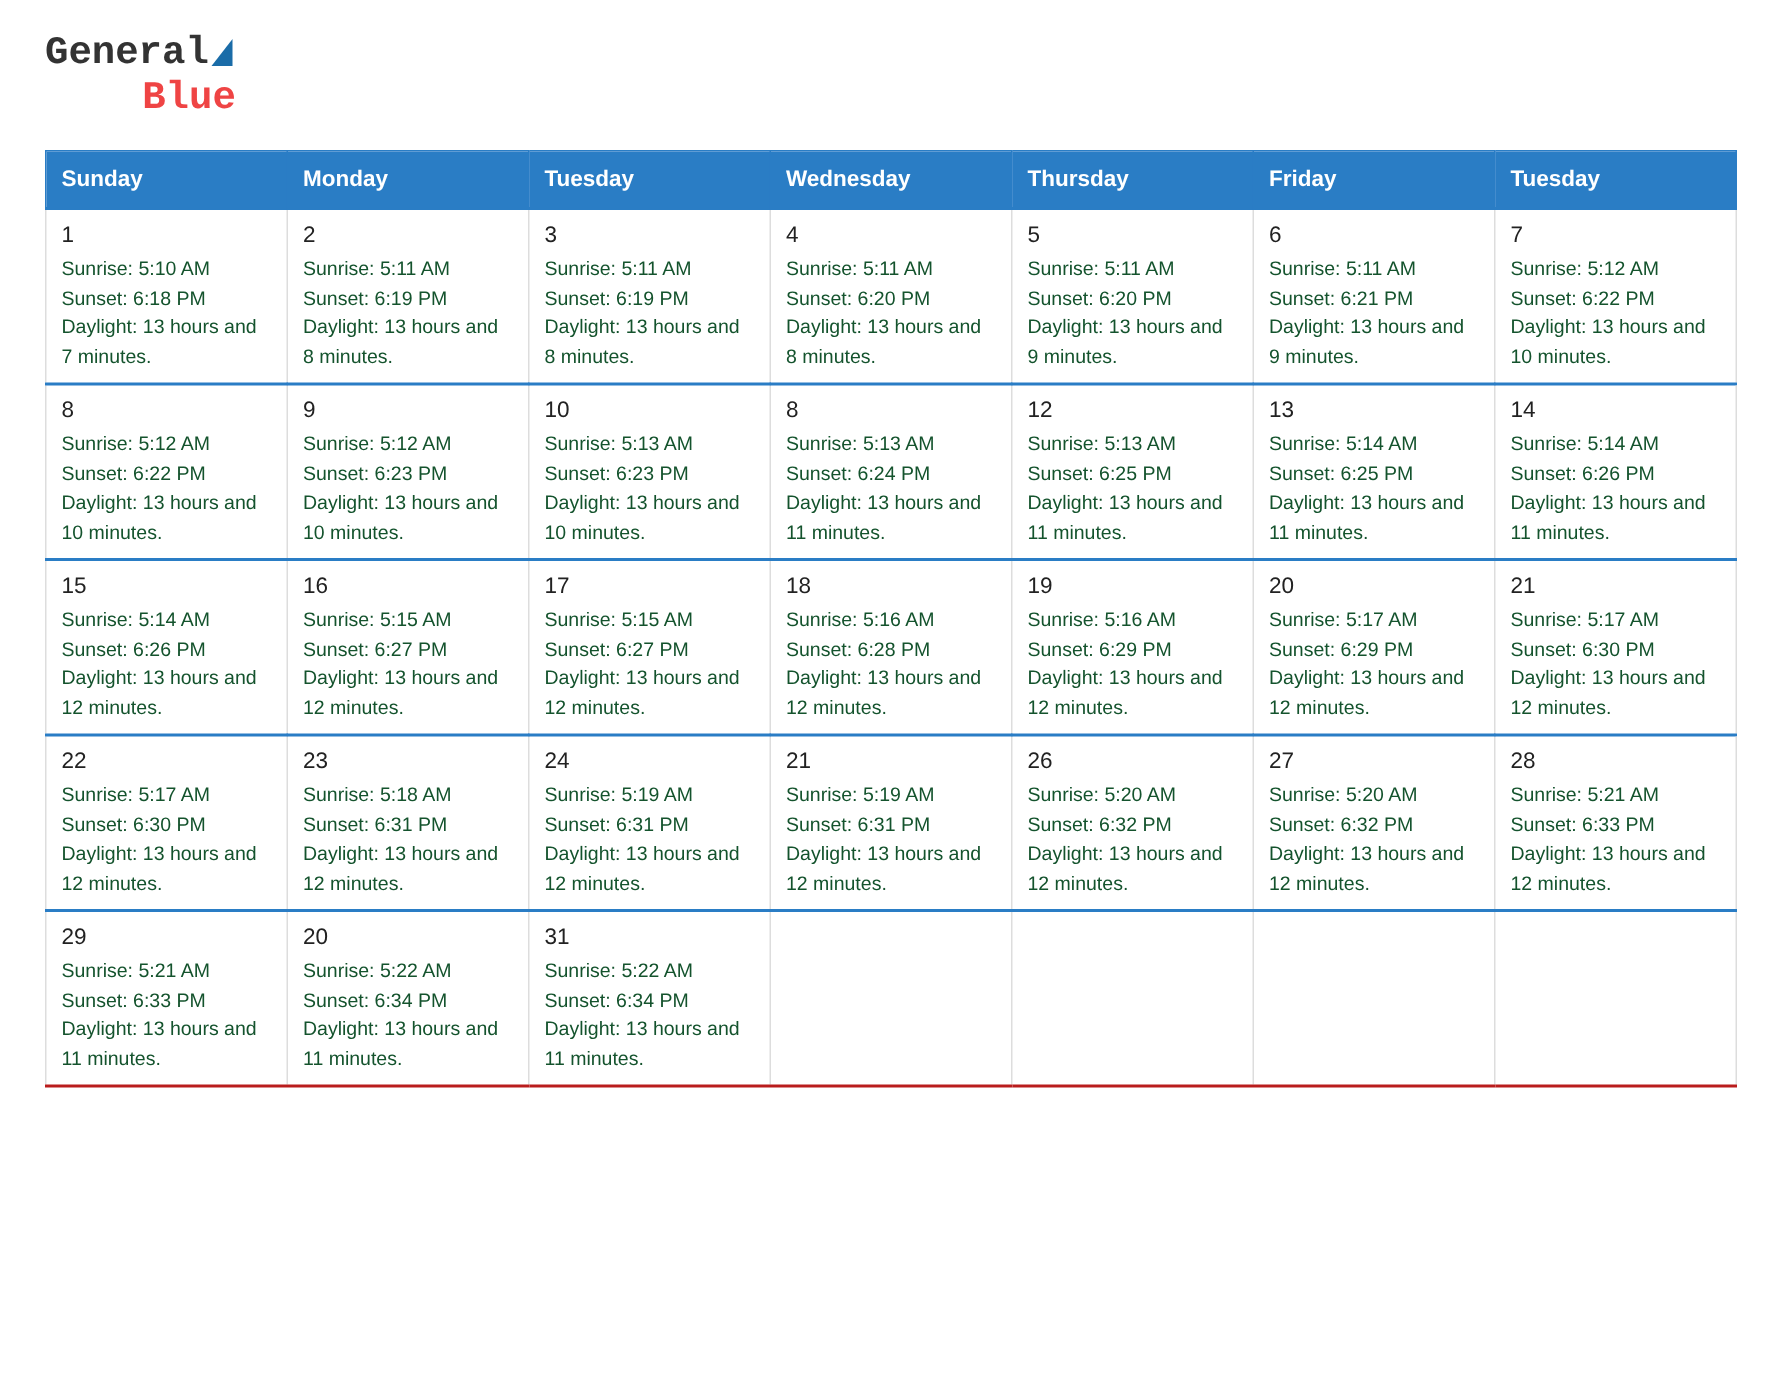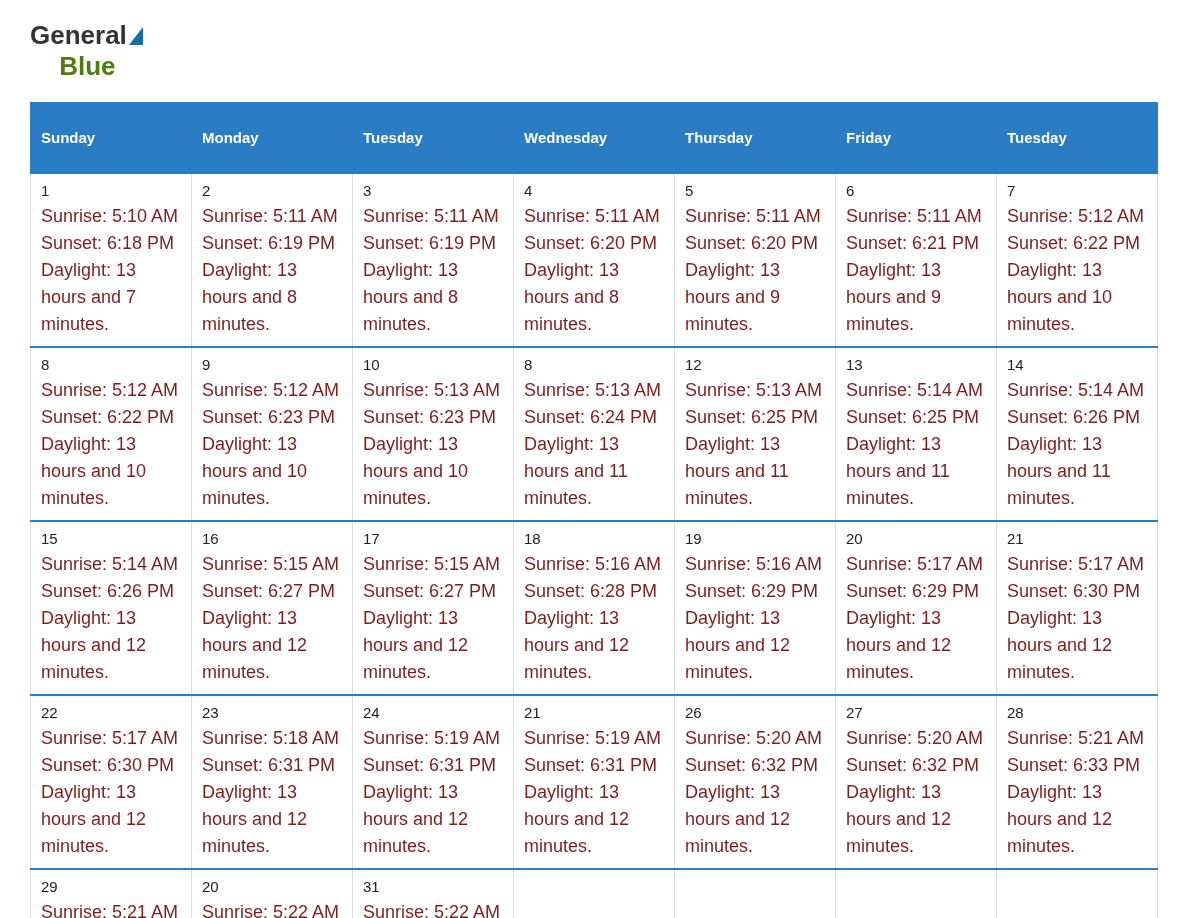--- a/index.html
+++ b/index.html
@@ -12,41 +12,42 @@
     }
     .header {
       display: flex;
       justify-content: space-between;
       align-items: flex-start;
       margin-bottom: 20px;
     }
     .logo {
       display: flex;
       flex-direction: column;
-      align-items: center;
+      align-items: flex-end;
+      font-family: Liberation Mono, monospace;
     }
     .logo-text {
       display: flex;
       align-items: center;
       font-size: 26px;
       font-weight: bold;
       color: #333;
     }
     .logo-general { color: #333; }
     .logo-triangle {
       display: inline-block;
       width: 0;
       height: 0;
       border-left: 14px solid transparent;
       border-right: 0px solid transparent;
       border-bottom: 18px solid #1a6ca8;
       margin: 0 2px;
     }
     .logo-blue {
-      color: #4d7c0f;
+      color: #ef4444;
       font-size: 26px;
       font-weight: bold;
     }
     .title-block {
       text-align: right;
     }
     .main-title {
       font-size: 52px;
       font-weight: normal;
       color: #222;
@@ -62,21 +63,21 @@
       border-collapse: collapse;
       table-layout: fixed;
     }
     thead tr {
       background-color: #2a7dc5;
     }
     thead th {
       color: #fff;
       font-size: 15px;
       font-weight: bold;
-      padding: 26px 10px;
+      padding: 10px 10px;
       text-align: left;
       border: 1px solid #2a7dc5;
     }
     tbody tr {
       border-top: 2px solid #2a7dc5;
     }
     tbody td {
       vertical-align: top;
       padding: 8px 10px;
       font-size: 13px;
@@ -86,23 +87,23 @@
       border-bottom: 1px solid #eee;
       min-height: 100px;
     }
     .day-num {
       font-size: 15px;
       font-weight: normal;
       margin-bottom: 4px;
       color: #222;
     }
     .day-info {
-      font-size: 18px;
+      font-size: 13px;
       line-height: 1.5;
-      color: #7f1d1d;
+      color: #14532d;
     }
     tbody tr:last-child td {
       border-bottom: 2px solid #b91c1c;
     }
   </style>
 </head>
 <body>
 
 <div class="header">
   <div class="logo">

